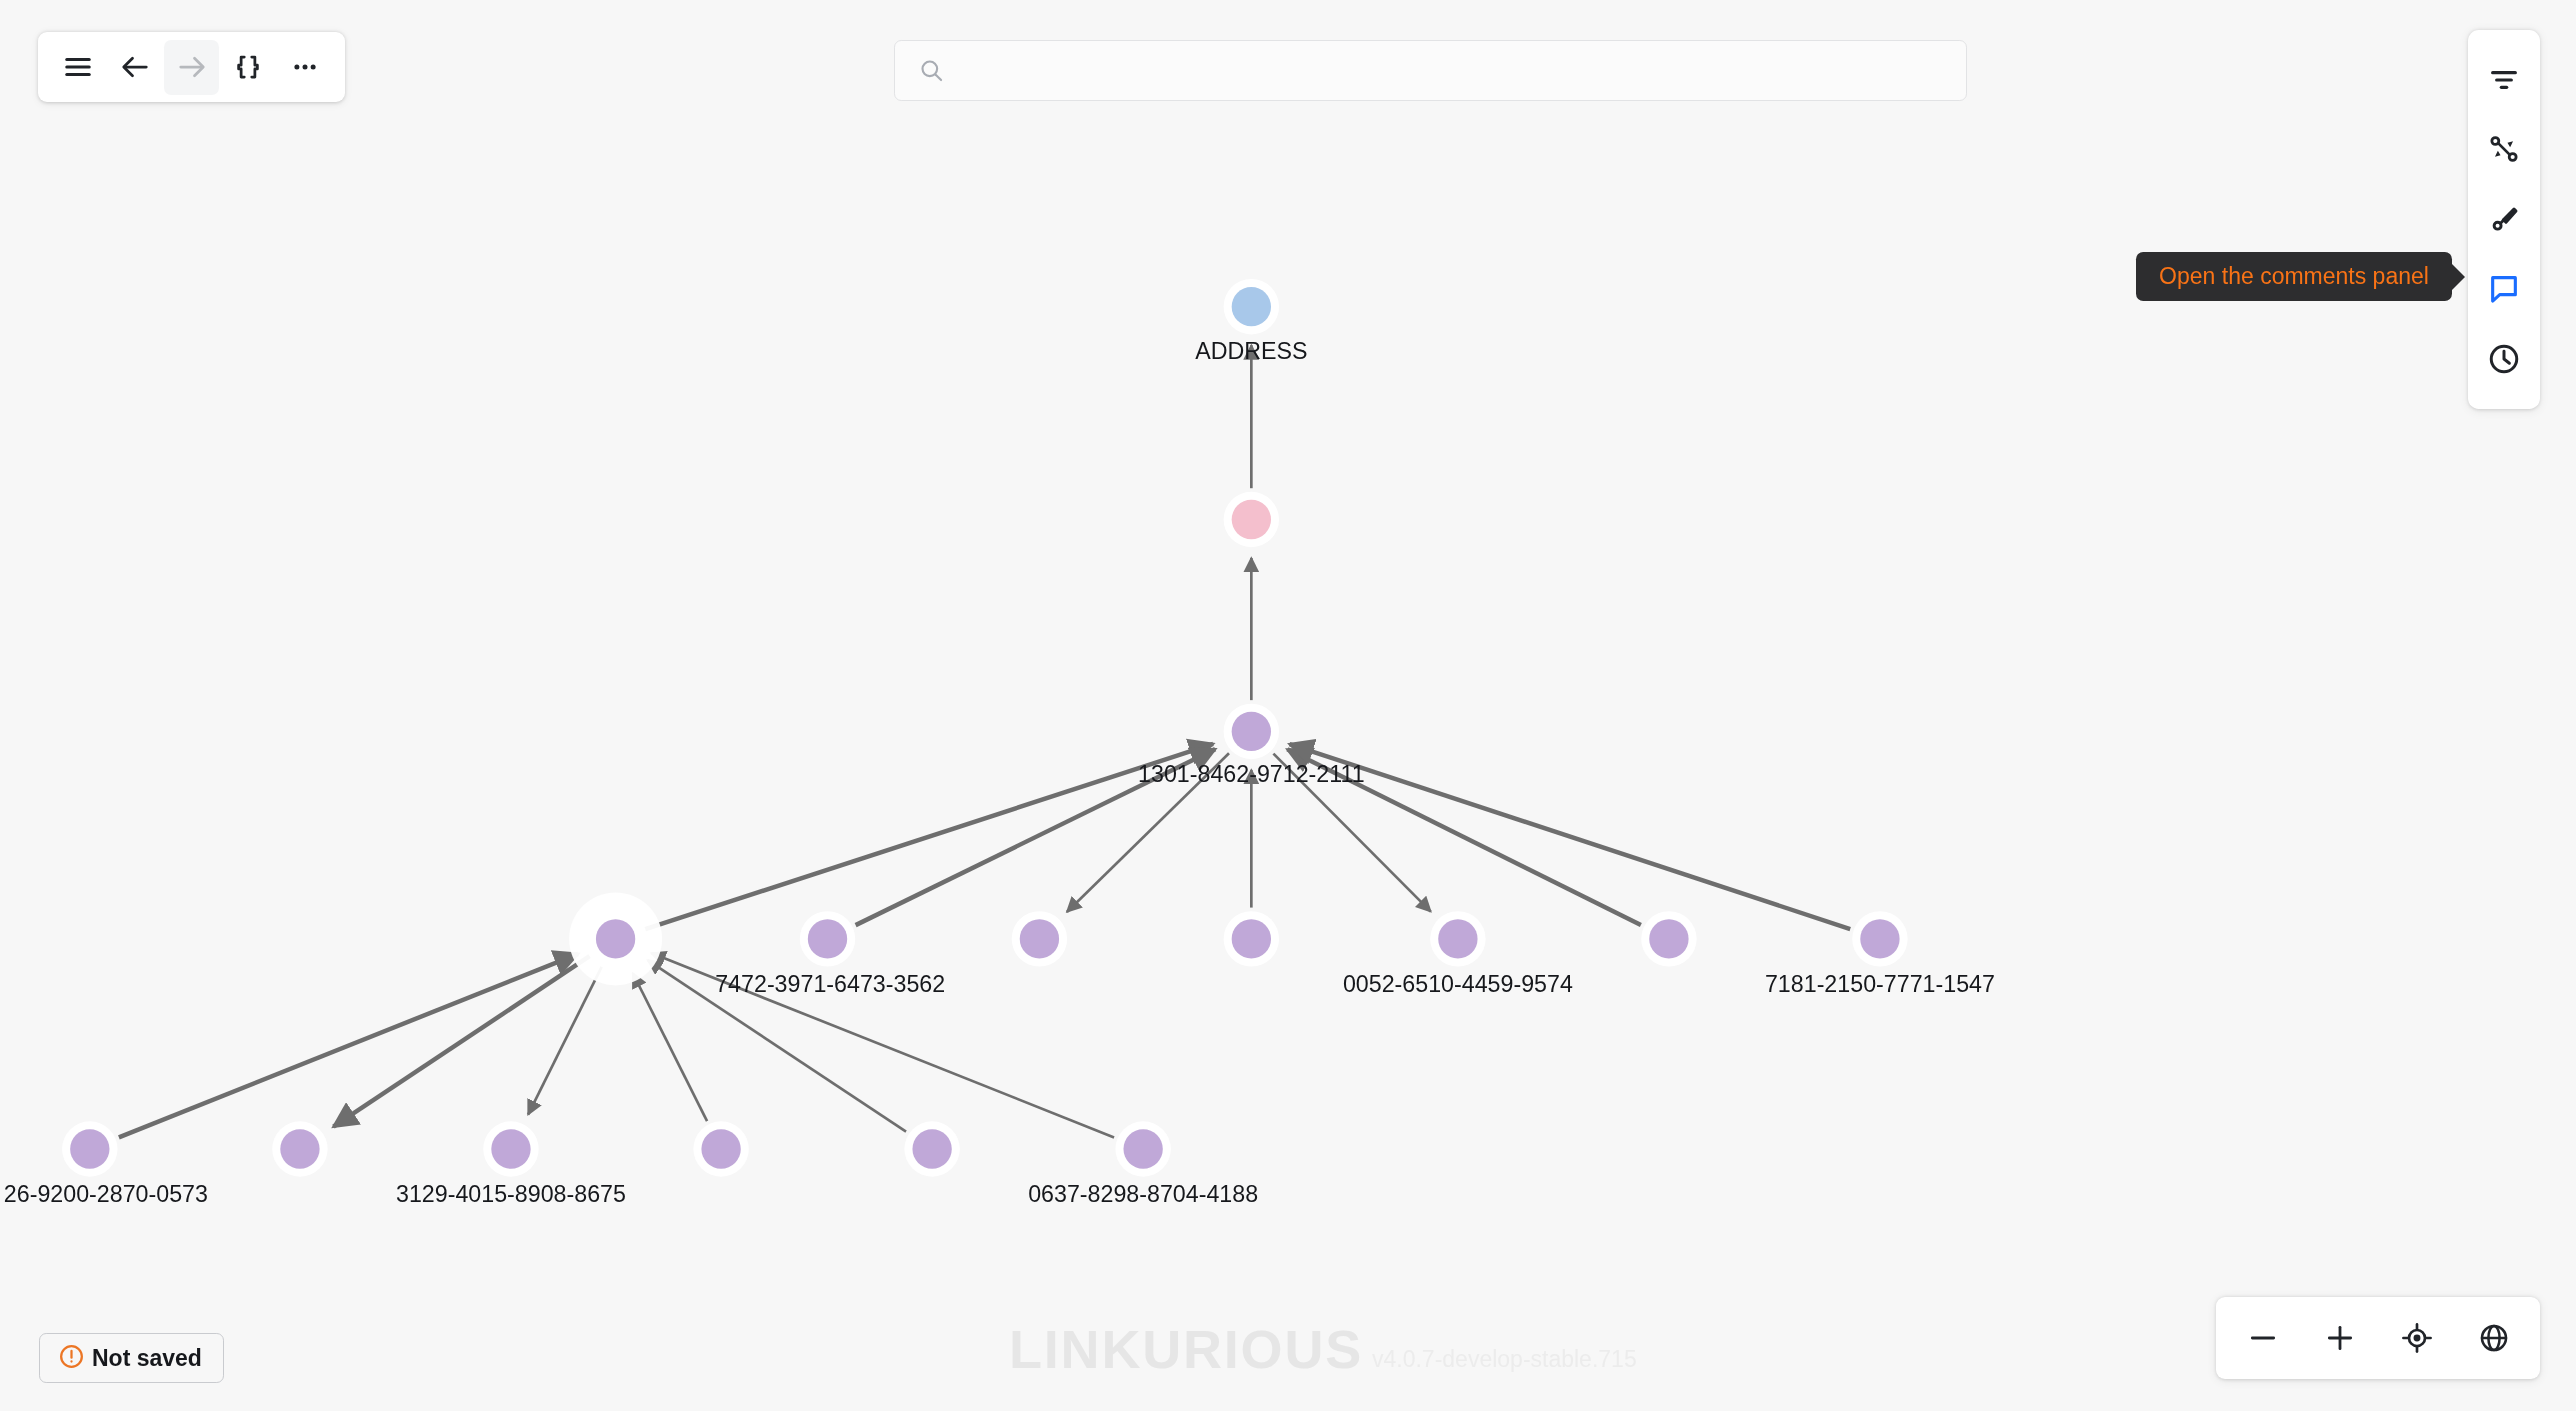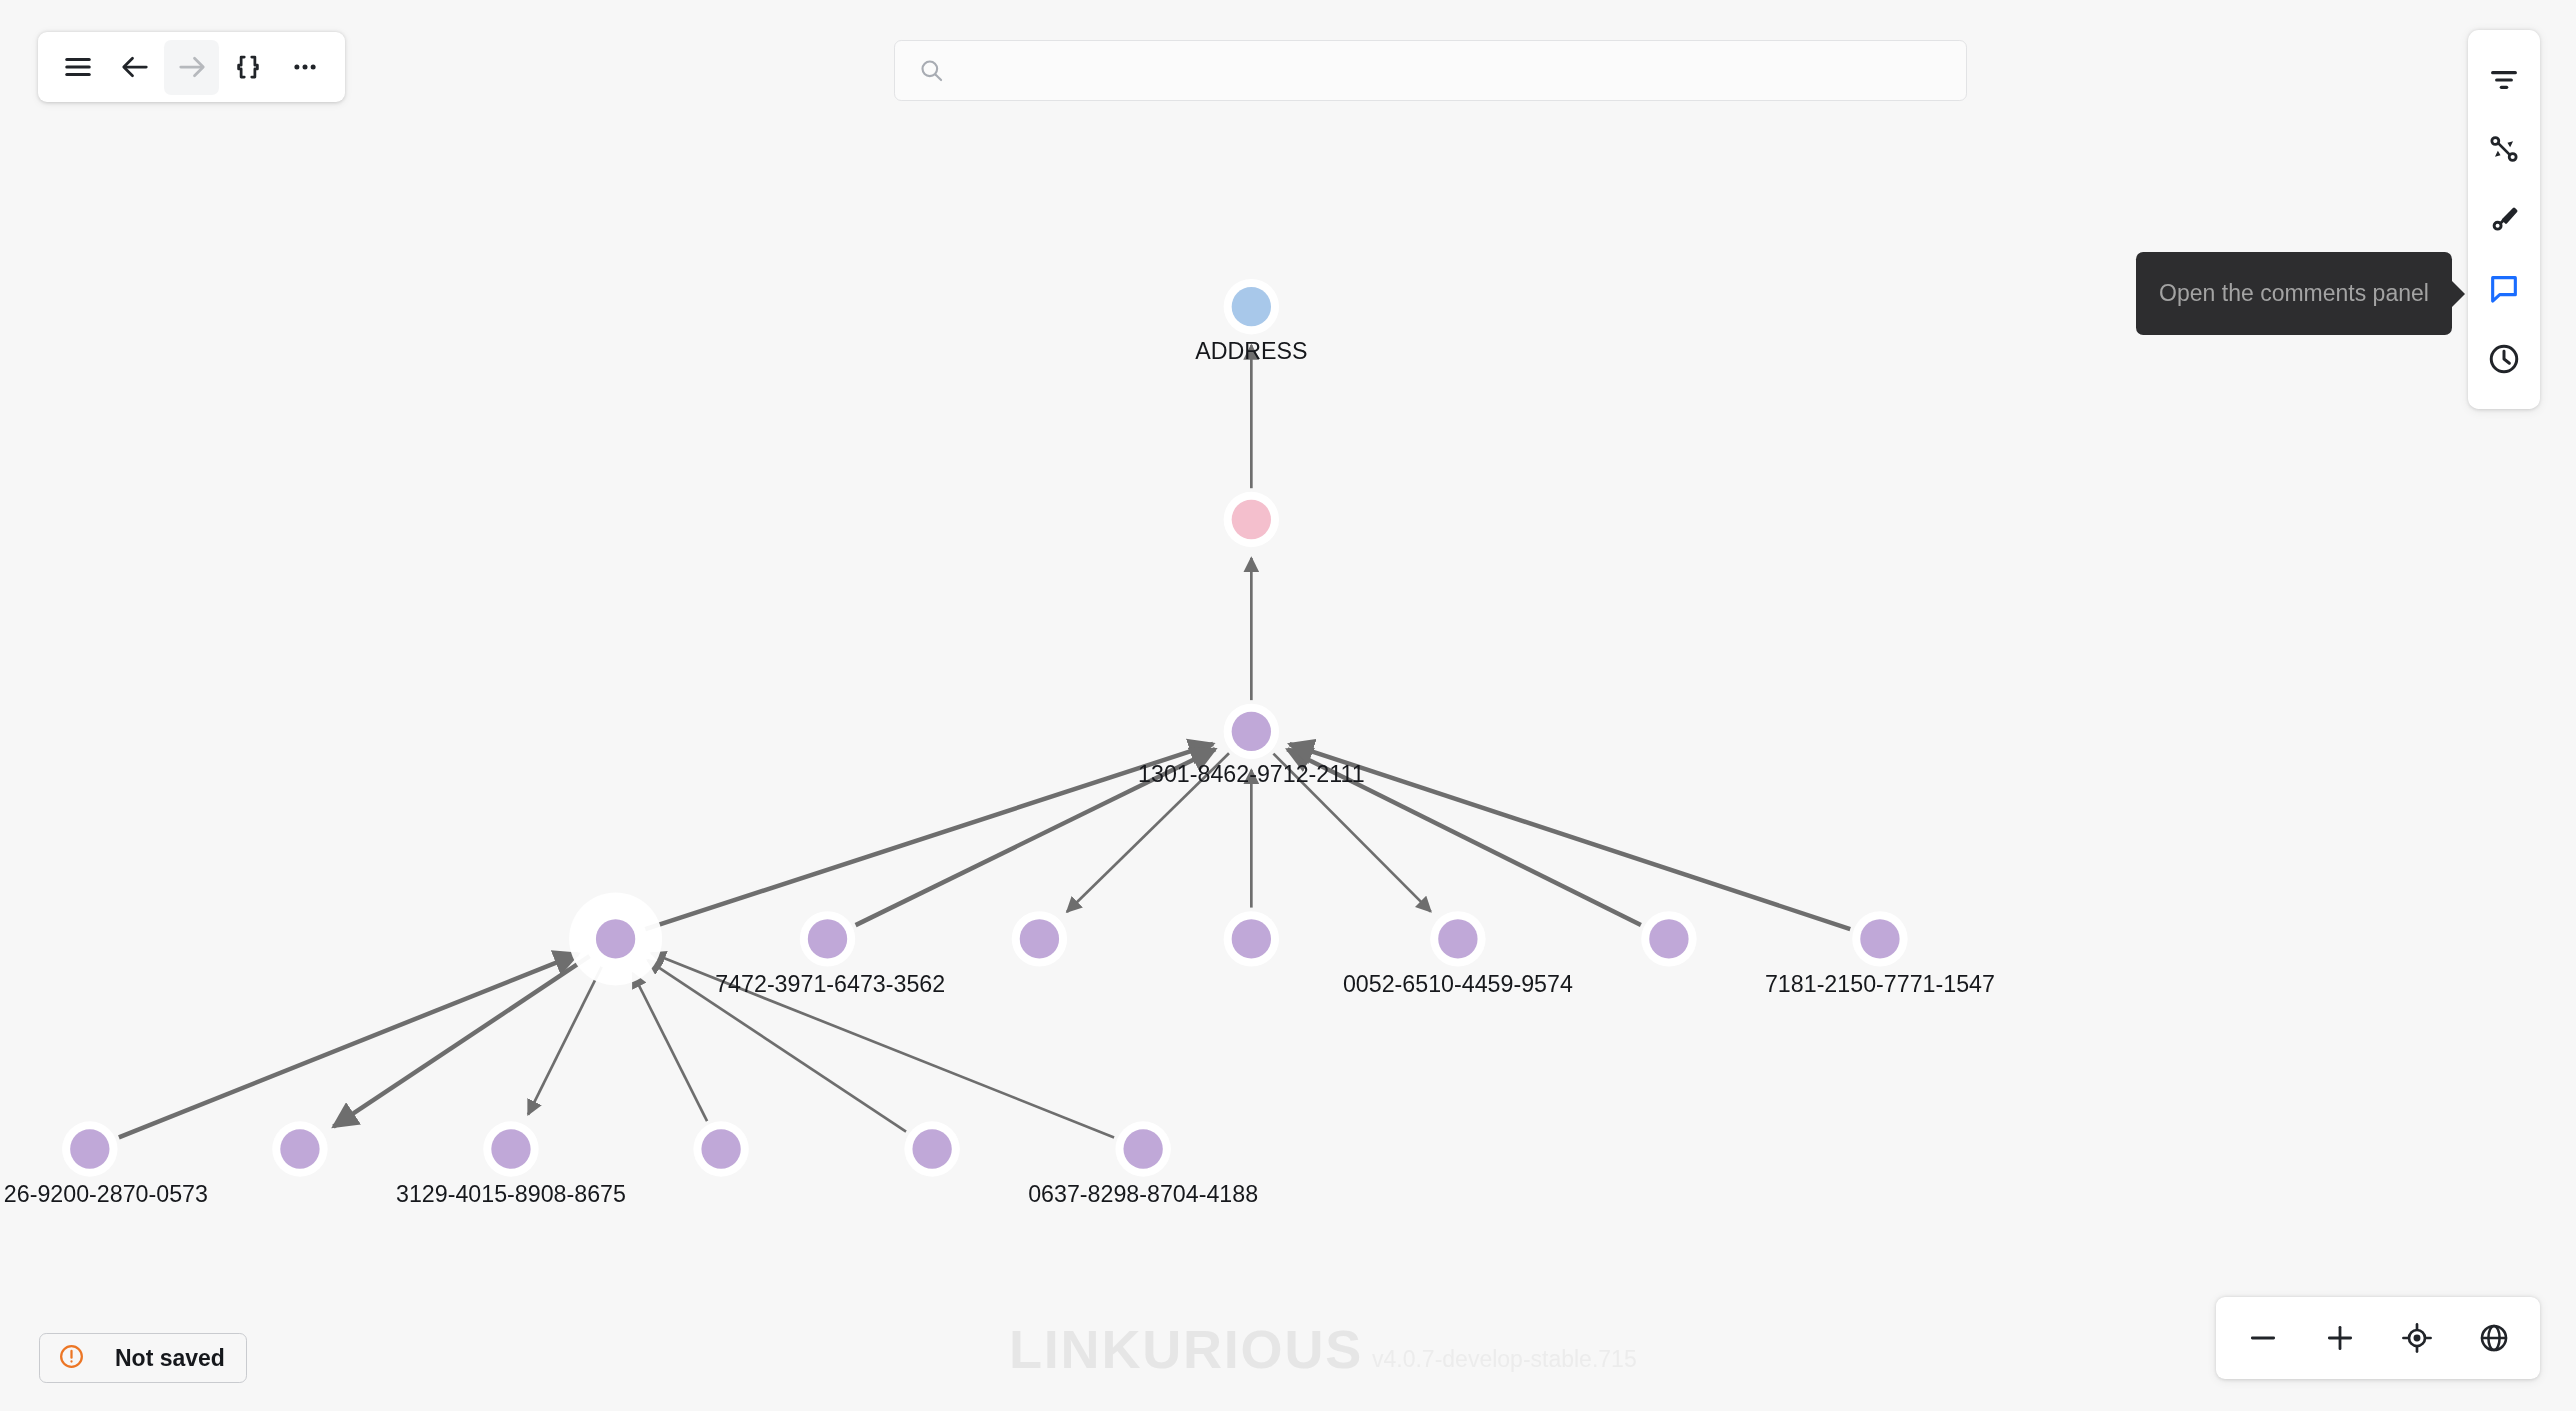--- a/index.html
+++ b/index.html
@@ -127,44 +127,44 @@
   #comments-tooltip {
     position: absolute;
     right: 111px;
     top: 252px;
     display: flex;
     align-items: center;
     pointer-events: none;
   }
   #comments-tooltip .tt-body {
     background: #2d2d2f;
-    color: #a3a3a3;
+    color: #f97316;
     font-size: 23px;
     line-height: 1;
-    padding: 30px 23px;
+    padding: 13px 23px;
     border-radius: 7.2px;
     white-space: nowrap;
   }
   #comments-tooltip .tt-arrow {
     width: 0; height: 0;
     border-top: 14.3px solid transparent;
     border-bottom: 14.3px solid transparent;
     border-left: 14.3px solid #2d2d2f;
     margin-left: -0.9px;
   }
 
   
   #save-status {
     position: absolute;
     left: 39px;
     top: 1333px;
     height: 50px;
     display: flex;
     align-items: center;
-    gap: 30px;
+    gap: 7px;
     padding: 0 21.5px 0 18px;
     background: #f7f7f7;
     border: 0.9px solid #c9cbcf;
     border-radius: 7.2px;
     box-sizing: border-box;
     cursor: pointer;
   }
   #save-status .ss-label {
     font-size: 23px;
     color: #16181c;

